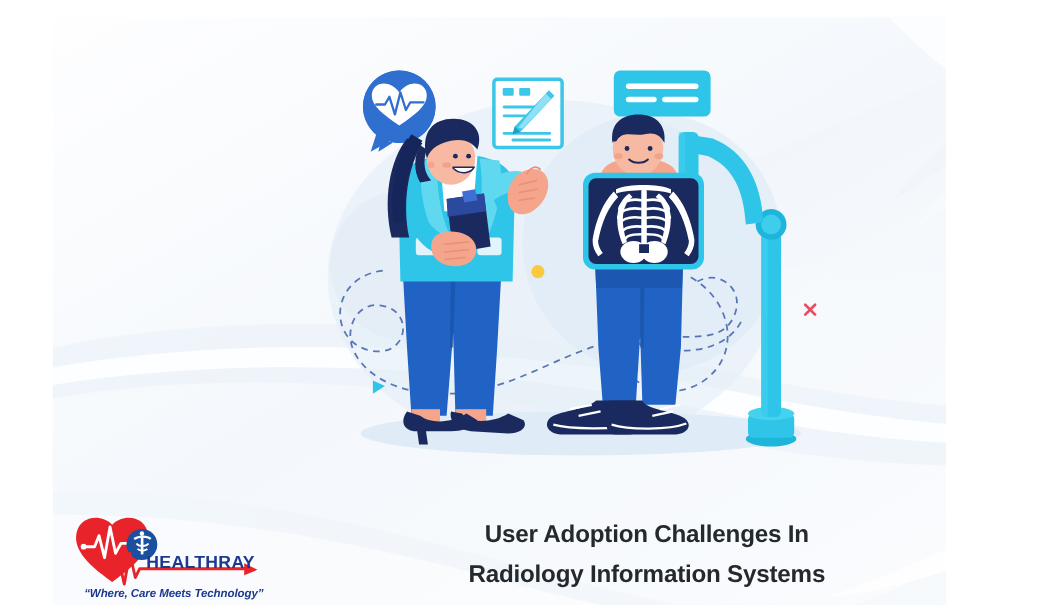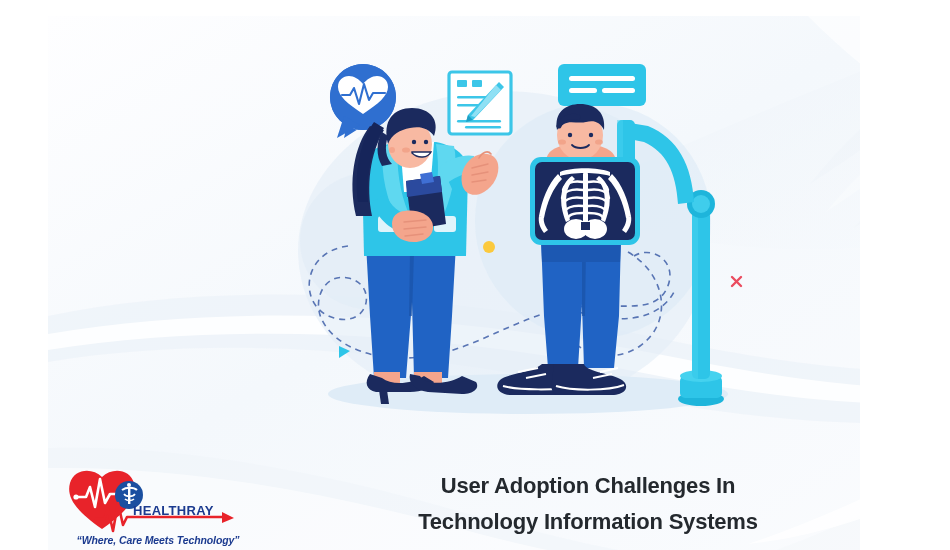--- a/index.html
+++ b/index.html
@@ -38,21 +38,21 @@
   }
   #logo-block {
     position:absolute;
     left:18px; top:445px;
     width:180px; height:95px;
     z-index:20;
   }
   .wordmark {
     position:absolute;
     left:67px; top:42px;
-    font-size:13px;
+    font-size:16px;
     font-weight:bold;
     color:#1b3a8f;
     letter-spacing:0.3px;
   }
   .tagline {
     position:absolute;
     left:4px; top:73px;
     width:176px;
     text-align:center;
     font-size:10.5px;
@@ -312,21 +312,21 @@
                  C344,202 347,198 352,196 Z" fill="#f4a58c"></path>
         <path d="M356,206 L378,204" fill="none" stroke="#e6917a" stroke-width="1.4" stroke-linecap="round"></path>
         <path d="M356,213 L378,211" fill="none" stroke="#e6917a" stroke-width="1.4" stroke-linecap="round"></path>
         <path d="M357,220 L375,218" fill="none" stroke="#e6917a" stroke-width="1.4" stroke-linecap="round"></path>
       </g>
     </g>
   </svg>
 
   <div id="title-block">
     <div class="tline">User Adoption Challenges In</div>
-    <div class="tline">Technology Information Systems</div>
+    <div class="tline">Radiology Information Systems</div>
   </div>
 
   <div id="logo-block">
     <svg viewBox="0 0 180 95" width="180" height="95" style="position:absolute;left:0;top:0;">
 
       <g>
         <path d="M36,16 C26,6 8,8 4,22 C0,36 10,50 36,68 C62,50 72,36 68,22 C64,8 46,6 36,16 Z" fill="#e8232a"></path>
       </g>
 
       <g>

